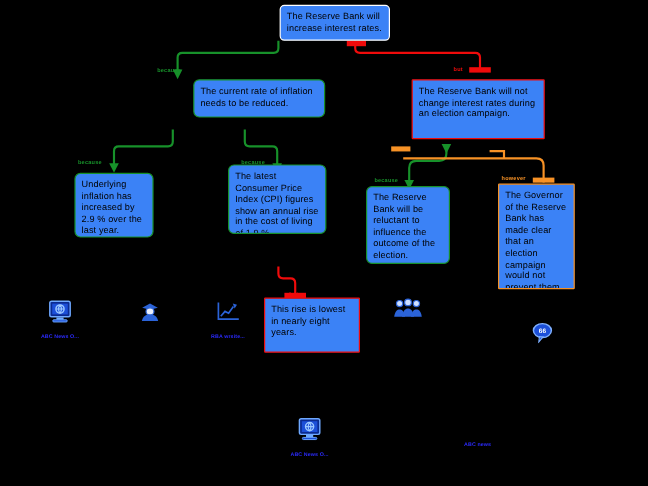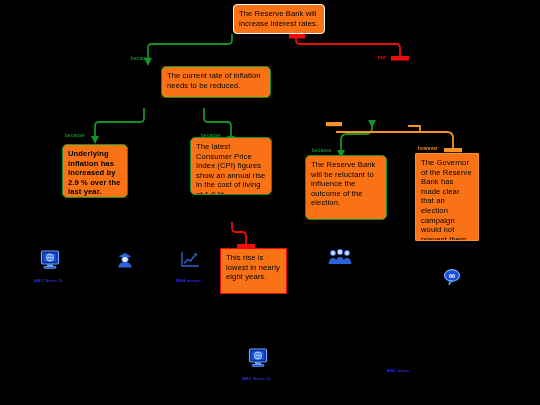--- a/index.html
+++ b/index.html
@@ -3,21 +3,21 @@
 <meta charset="utf-8">
 <style>
   html,body{margin:0;padding:0;}
   body{
     width:540px;height:405px;background:#000;overflow:hidden;position:relative;
     font-family:"Liberation Sans", sans-serif;
   }
   #canvas{position:absolute;inset:0;width:540px;height:405px;}
   svg.links{position:absolute;left:0;top:0;width:540px;height:405px;pointer-events:none;}
 
-  .node{position:absolute;background:#f97316;box-sizing:border-box;overflow:hidden;}
+  .node{position:absolute;background:#3b82f6;box-sizing:border-box;overflow:hidden;}
   .node .txt{
     display:block;font-size:7.6px;line-height:9.6px;color:#000;
     padding:4px 5px 3px 5px;letter-spacing:.1px;
   }
   .n-root{border:1.6px solid #ffffff;border-radius:4px;}
   .n-green{border:1.6px solid #17912a;border-radius:5px;}
   .n-red{border:1.6px solid #f00b0b;border-radius:1px;}
   .n-orange{border:1.6px solid #f79226;border-radius:1px;}
 
   .conn-label{
@@ -70,38 +70,41 @@
   </svg>
 
   <div class="node n-root" style="left:233px;top:4px;width:92px;height:30px;">
     <span class="txt">The Reserve Bank will increase interest rates.</span>
   </div>
 
   <div class="node n-green" style="left:113px;top:66px;width:110px;height:32px;margin-left:48px;">
     <span class="txt">The current rate of inflation needs to be reduced.</span>
   </div>
 
+  <div class="node n-red" style="left:343px;top:66px;width:111px;height:50px;">
+    <span class="txt">The Reserve Bank will not change interest rates during an election campaign.</span>
+  </div>
 
-  <div class="node n-green" style="left:62px;top:144px;width:66px;height:54px;font-weight:bold;">
+  <div class="node n-green" style="left:62px;top:144px;width:66px;height:54px;">
     <span class="txt">Underlying inflation has increased by 2.9 % over the last year.</span>
   </div>
 
   <div class="node n-green" style="left:190px;top:137px;width:82px;height:58px;">
     <span class="txt">The latest Consumer Price Index (CPI) figures show an annual rise in the cost of living of 1.9 %.</span>
   </div>
 
-  <div class="node n-green" style="left:305px;top:155px;width:82px;height:65px;">
+  <div class="node n-green" style="left:305px;top:155px;width:70px;height:65px;">
     <span class="txt">The Reserve Bank will be reluctant to influence the outcome of the election.</span>
   </div>
 
   <div class="node n-orange" style="left:415px;top:153px;width:64px;height:88px;">
     <span class="txt">The Governor of the Reserve Bank has made clear that an election campaign would not prevent them from changing interest rates.</span>
   </div>
 
-  <div class="node n-red" style="left:220px;top:248px;width:67px;height:46px;">
+  <div class="node n-red" style="left:220px;top:248px;width:80px;height:46px;">
     <span class="txt">This rise is lowest in nearly eight years.</span>
   </div>
 
   <div class="conn-label lbl-green" style="left:131px;top:56px;">because</div>
   <div class="conn-label lbl-red" style="left:378px;top:55px;">but</div>
   <div class="conn-label lbl-green" style="left:65px;top:133px;">because</div>
   <div class="conn-label lbl-green" style="left:201px;top:133px;">because</div>
   <div class="conn-label lbl-green" style="left:312px;top:148px;">because</div>
   <div class="conn-label lbl-orange" style="left:418px;top:146px;">however</div>
   <div class="conn-label lbl-red" style="left:241px;top:243px;">but</div>

